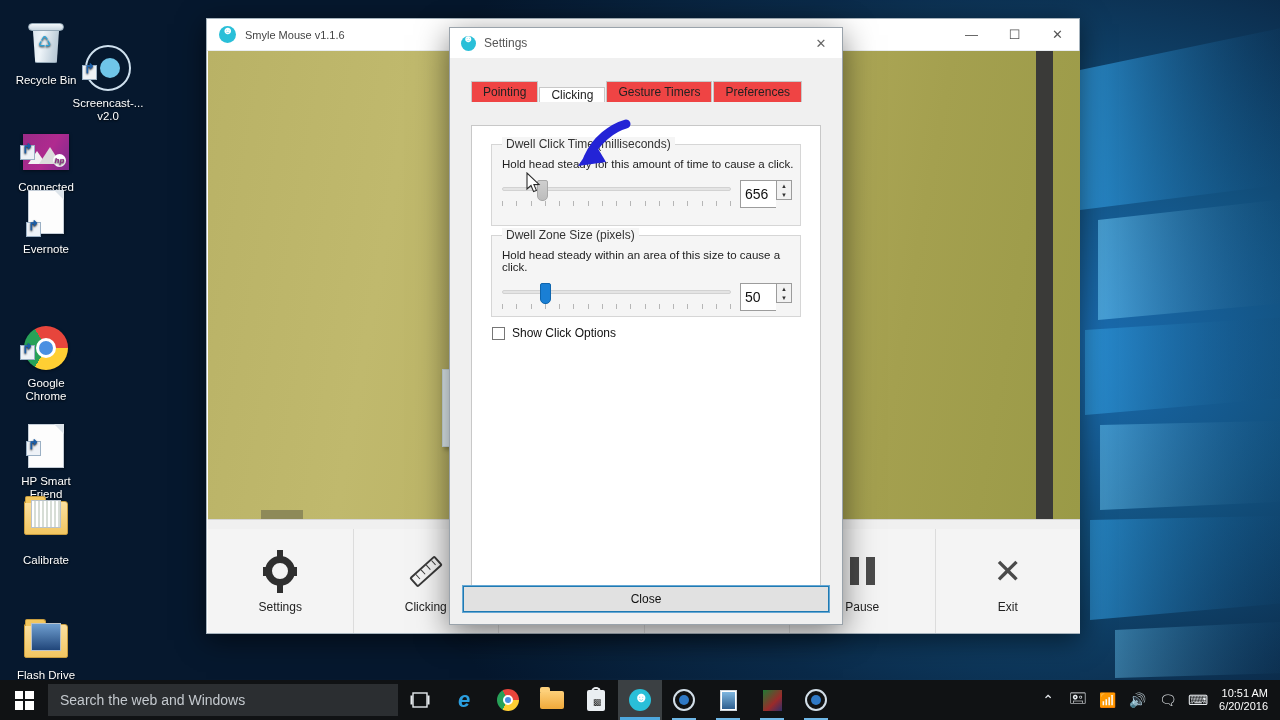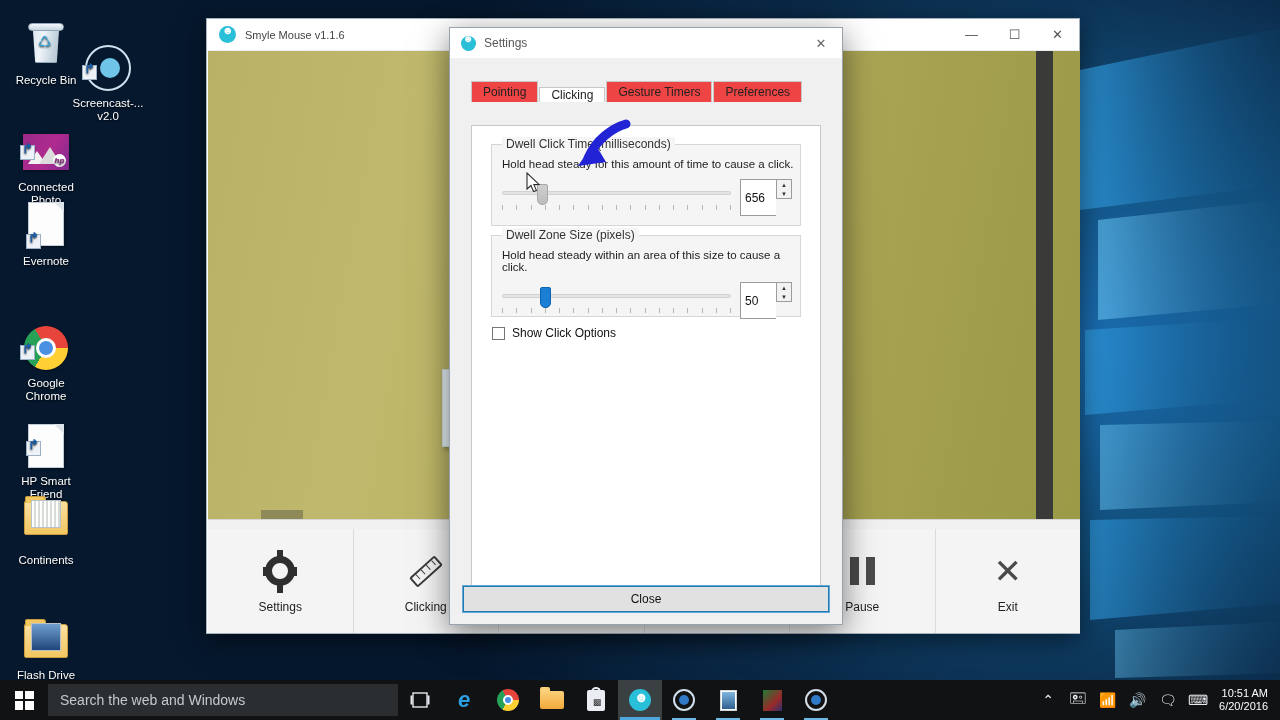--- a/index.html
+++ b/index.html
@@ -126,21 +126,21 @@
   .gb-desc { font-size: 11.5px; color: #222; margin: 13px 0 0 10px; }
   .slider-row { display: flex; align-items: center; margin: 9px 8px 0 8px; }
   .slider { position: relative; flex: 1; height: 30px; }
   .strack { position: absolute; left: 2px; right: 2px; top: 8px; height: 4px; background: #e4e4e4; border: 1px solid #d2d2d2; border-radius: 2px; }
   .sticks { position: absolute; left: 2px; right: 2px; top: 22px; height: 6px; display: flex; justify-content: space-between; }
   .sticks i { width: 1px; height: 5px; background: #b6b6b6; display: block; }
   .thumb { position: absolute; top: 1px; width: 11px; height: 21px; border-radius: 2px 2px 5px 5px; }
   .thumb.gray { background: linear-gradient(#cfcfcf,#bdbdbd); border: 1px solid #a8a8a8; }
   .thumb.blue { background: #1a7fd4; border: 1px solid #0f65ad; }
   .spin { display: flex; margin-left: 7px; }
-  .spin input { width: 36px; height: 37px; border: 1px solid #9c9c9c; border-right: none; font-size: 12px; padding: 0 4px; color: #111; background: #fff; font-family: "Liberation Sans", sans-serif; }
+  .spin input { width: 36px; height: 28px; border: 1px solid #9c9c9c; border-right: none; font-size: 14px; padding: 0 4px; color: #111; background: #fff; font-family: "Liberation Sans", sans-serif; }
   .spin .btns { width: 16px; height: 20px; border: 1px solid #9c9c9c; background: #f2f2f2; display: flex; flex-direction: column; }
   .spin .btns span { flex: 1; display: flex; align-items: center; justify-content: center; font-size: 6px; color: #333; cursor: pointer; }
   #chk-row { position: absolute; left: 20px; top: 200px; display: flex; align-items: center; font-size: 12px; color: #111; cursor: pointer; }
   #chk-row .box { width: 13px; height: 13px; border: 1px solid #767676; background: #fff; margin-right: 7px; }
   #dlg-close-btn { position: absolute; left: 13px; right: 13px; bottom: 12px; height: 26px; background: #e1e1e1; border: 1px solid #1f7ab3; outline: 1px solid #66a8d4; font-size: 12px; color: #111; display: flex; align-items: center; justify-content: center; cursor: pointer; }
 
   
   #anno { position: absolute; left: 534px; top: 118px; width: 110px; height: 60px; pointer-events: none; }
   
   #cursor { position: absolute; left: 526px; top: 172px; pointer-events: none; }
@@ -192,21 +192,21 @@
 
   <div class="dicon" style="left:0px; top:102px; white-space:pre-line;">
     <div class="glyph">
       <div class="tile-photo"><div class="mt"></div><div class="mt2"></div><div class="hp">hp</div></div>
       <div class="shortcut-badge" style="bottom:3px;"></div>
     </div>
     <span class="lbl">Connected
 Photo</span>
   </div>
 
-  <div class="dicon" style="left:0px; top:200px;">
+  <div class="dicon" style="left:0px; top:188px;">
     <div class="glyph">
       <div class="doc-ico"></div>
         <div class="shortcut-badge" style="left:4px;bottom:1px;"></div>
     </div>
     <span class="lbl">Evernote</span>
   </div>
 
   <div class="dicon" style="left:0px; top:298px; white-space:pre-line;">
     <div class="glyph">
       <div class="chrome"></div><div class="shortcut-badge"></div>
@@ -222,21 +222,21 @@
     <span class="lbl">HP Smart
 Friend</span>
   </div>
 
   <div class="dicon" style="left:0px; top:493px;">
     <div class="glyph">
       <div class="folder-ico">
           <div class="folder-inner" style="background:repeating-linear-gradient(90deg,#fff 0 2px,#d7ddd6 2px 4px);"></div>
         </div>
     </div>
-    <span class="lbl">Continents</span>
+    <span class="lbl">Calibrate</span>
   </div>
 
   <div class="dicon" style="left:0px; top:590px; white-space:pre-line;">
     <div class="glyph">
       <div class="folder-ico"><div class="folder-inner" style="background:linear-gradient(#6f9fd0,#21467a);"></div></div>
     </div>
     <span class="lbl">Flash Drive
 Backup</span>
   </div>
 

